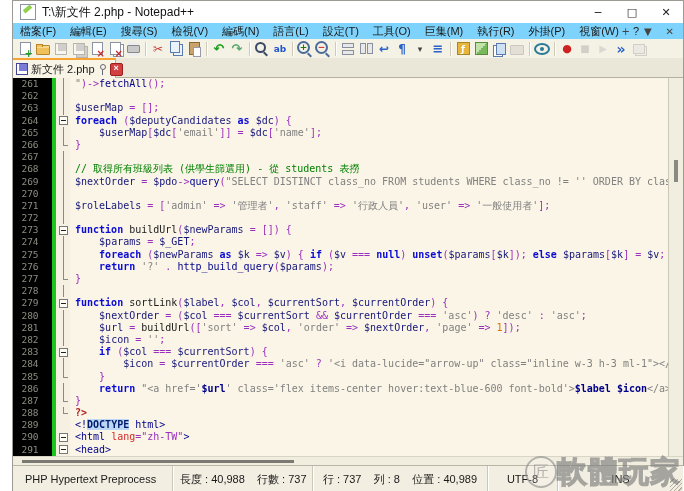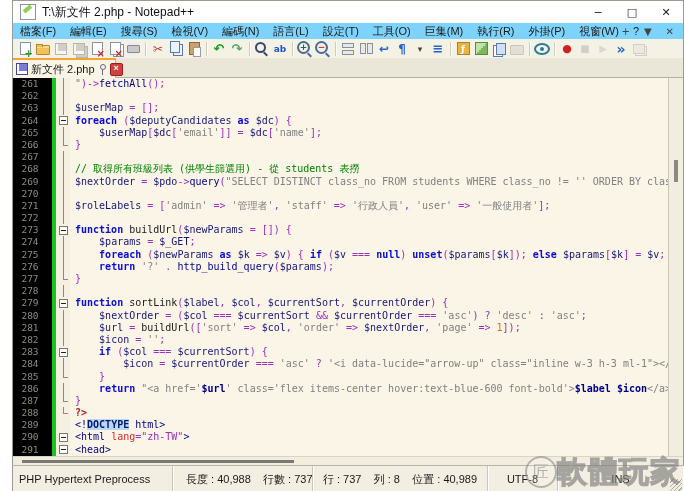--- a/index.html
+++ b/index.html
@@ -100,22 +100,22 @@
   .doct{color:#001a6e;font-weight:bold;background:#bcd7f5;}
   .plain{color:#1a1a1a;}
   .vscroll{width:14px;flex:none;background:#f2eedf;border-left:1px solid #ccc8b8;position:relative;}
   .vthumb{position:absolute;left:5px;top:82px;width:4px;height:22px;background:#8a8a82;}
   
   .hscroll{height:9px;background:#f2eedf;border-top:1px solid #d8d4c6;position:relative;box-sizing:border-box;}
   .hthumb{position:absolute;left:9px;top:3px;width:272px;height:3px;background:#7a7a72;}
   
   .statusbar{height:27px;background:#f2eee1;border-top:1px solid #b8b4a6;display:flex;align-items:center;font-size:11px;color:#1a1a1a;box-sizing:border-box;position:relative;}
   .ss{height:100%;display:flex;align-items:center;white-space:pre;box-sizing:border-box;border-right:1px solid #ccc8b8;box-shadow:1px 0 0 #fff;}
-  .s1{width:160px;padding-left:6px;}
-  .s2{width:140px;padding-left:13px;}
+  .s1{width:160px;padding-left:12px;}
+  .s2{width:140px;padding-left:7px;}
   .s3{width:175px;justify-content:center;}
   .s4{width:105px;justify-content:center;}
   .s5{width:70px;justify-content:center;}
   .s6{flex:1;justify-content:center;border-right:0;}
   .grip{position:absolute;right:1px;bottom:1px;width:12px;height:12px;background:repeating-linear-gradient(135deg,transparent 0 2px,#b0ac9e 2px 3px);}
   
   .watermark{position:absolute;right:2px;bottom:2px;display:flex;align-items:center;z-index:9;pointer-events:none;}
   .wm-logo{width:28px;height:28px;border:2px solid rgba(125,125,125,.55);border-radius:50%;display:flex;align-items:center;justify-content:center;font-size:16px;color:rgba(125,125,125,.55);background:rgba(255,255,255,.15);flex:none;}
   .wm-text{font-size:30px;font-weight:bold;letter-spacing:1px;color:rgba(235,235,235,.18);-webkit-text-stroke:1.2px rgba(115,115,115,.6);line-height:1;}
 </style>

